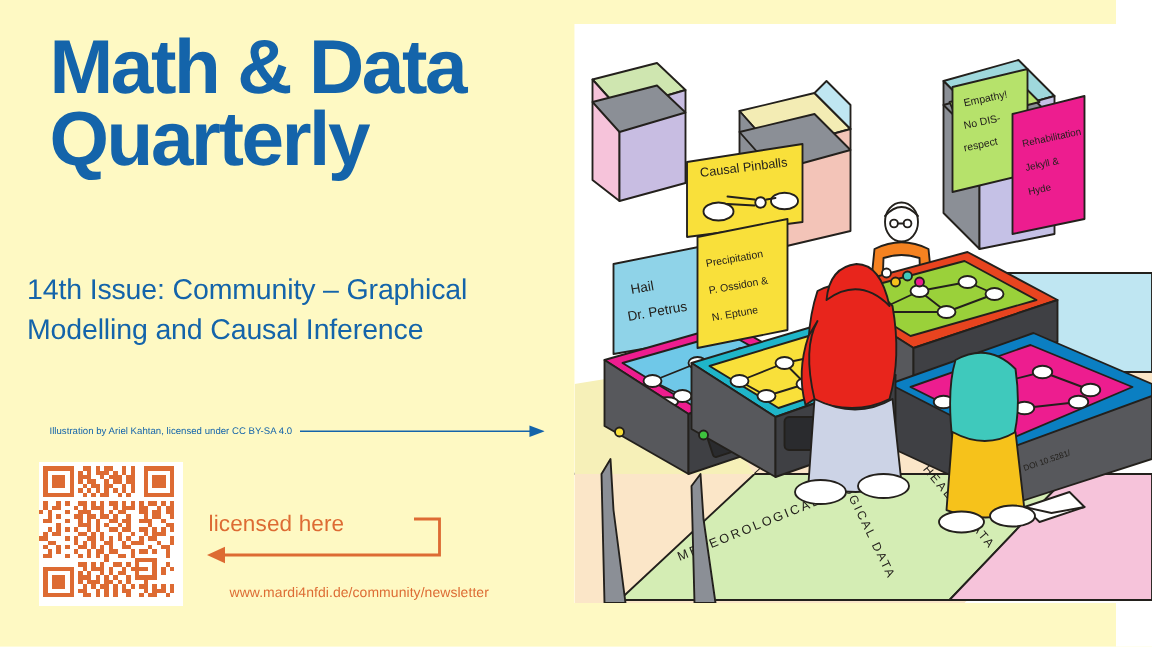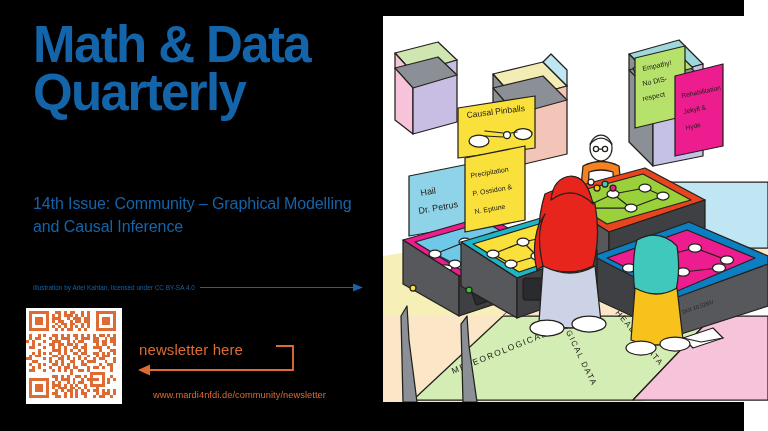--- a/index.html
+++ b/index.html
@@ -12,21 +12,21 @@
     width: 768px;
     height: 431px;
     overflow: hidden;
     font-family: "Liberation Sans", sans-serif;
     -webkit-font-smoothing: antialiased;
   }
   .poster {
     position: relative;
     width: 744px;
     height: 431px;
-    background: #000000;
+    background: #fef9c3;
     text-decoration: underline;
   }
 
   
   .left-col {
     position: absolute;
     left: 0; top: 0;
     width: 383px;
     height: 431px;
   }
@@ -37,29 +37,28 @@
     color: #1464aa;
     font-family: "Liberation Sans", sans-serif;
     font-weight: bold;
     font-size: 51px;
     line-height: 0.95;
     letter-spacing: -1.6px;
     white-space: pre-line;
   }
   .issue-title {
     position: absolute;
-    left: 33px;
+    left: 18px;
     top: 181px;
     width: 330px;
     color: #1464aa;
-    font-size: 16px;
+    font-size: 19px;
     line-height: 1.42;
     font-weight: normal;
     letter-spacing: -0.1px;
-    margin-top: 12px;
   }
   .credit-row {
     position: absolute;
     left: 33px;
     top: 283px;
     width: 330px;
     display: flex;
     align-items: center;
     gap: 5px;
   }
@@ -384,21 +383,21 @@
             <rect x="0" y="17" width="1" height="1"></rect>
         </g>
       </svg>
     </div>
 
     <svg class="subscribe-arrow" viewBox="0 0 175 42">
       <path d="M 148 8 L 165 8 L 165 32 L 20 32" fill="none" stroke="#dd6b33" stroke-width="1.9"></path>
       <polygon points="10,32 22,26.5 22,37.5" fill="#dd6b33"></polygon>
     </svg>
 
-    <div class="subscribe-label">newsletter here</div>
+    <div class="subscribe-label">licensed here</div>
 
     <a class="newsletter-url" href="#" style="text-decoration:none;">www.mardi4nfdi.de/community/newsletter</a>
   </div>
 
   <div class="illustration">
     <svg width="385" height="386" viewBox="0 0 385 386">
       <defs>
         <style>
           .ln { stroke:#23201c; stroke-width:1.25; fill:none; stroke-linejoin:round; stroke-linecap:round; }
           .lnf{ stroke:#23201c; stroke-width:1.25; stroke-linejoin:round; }

